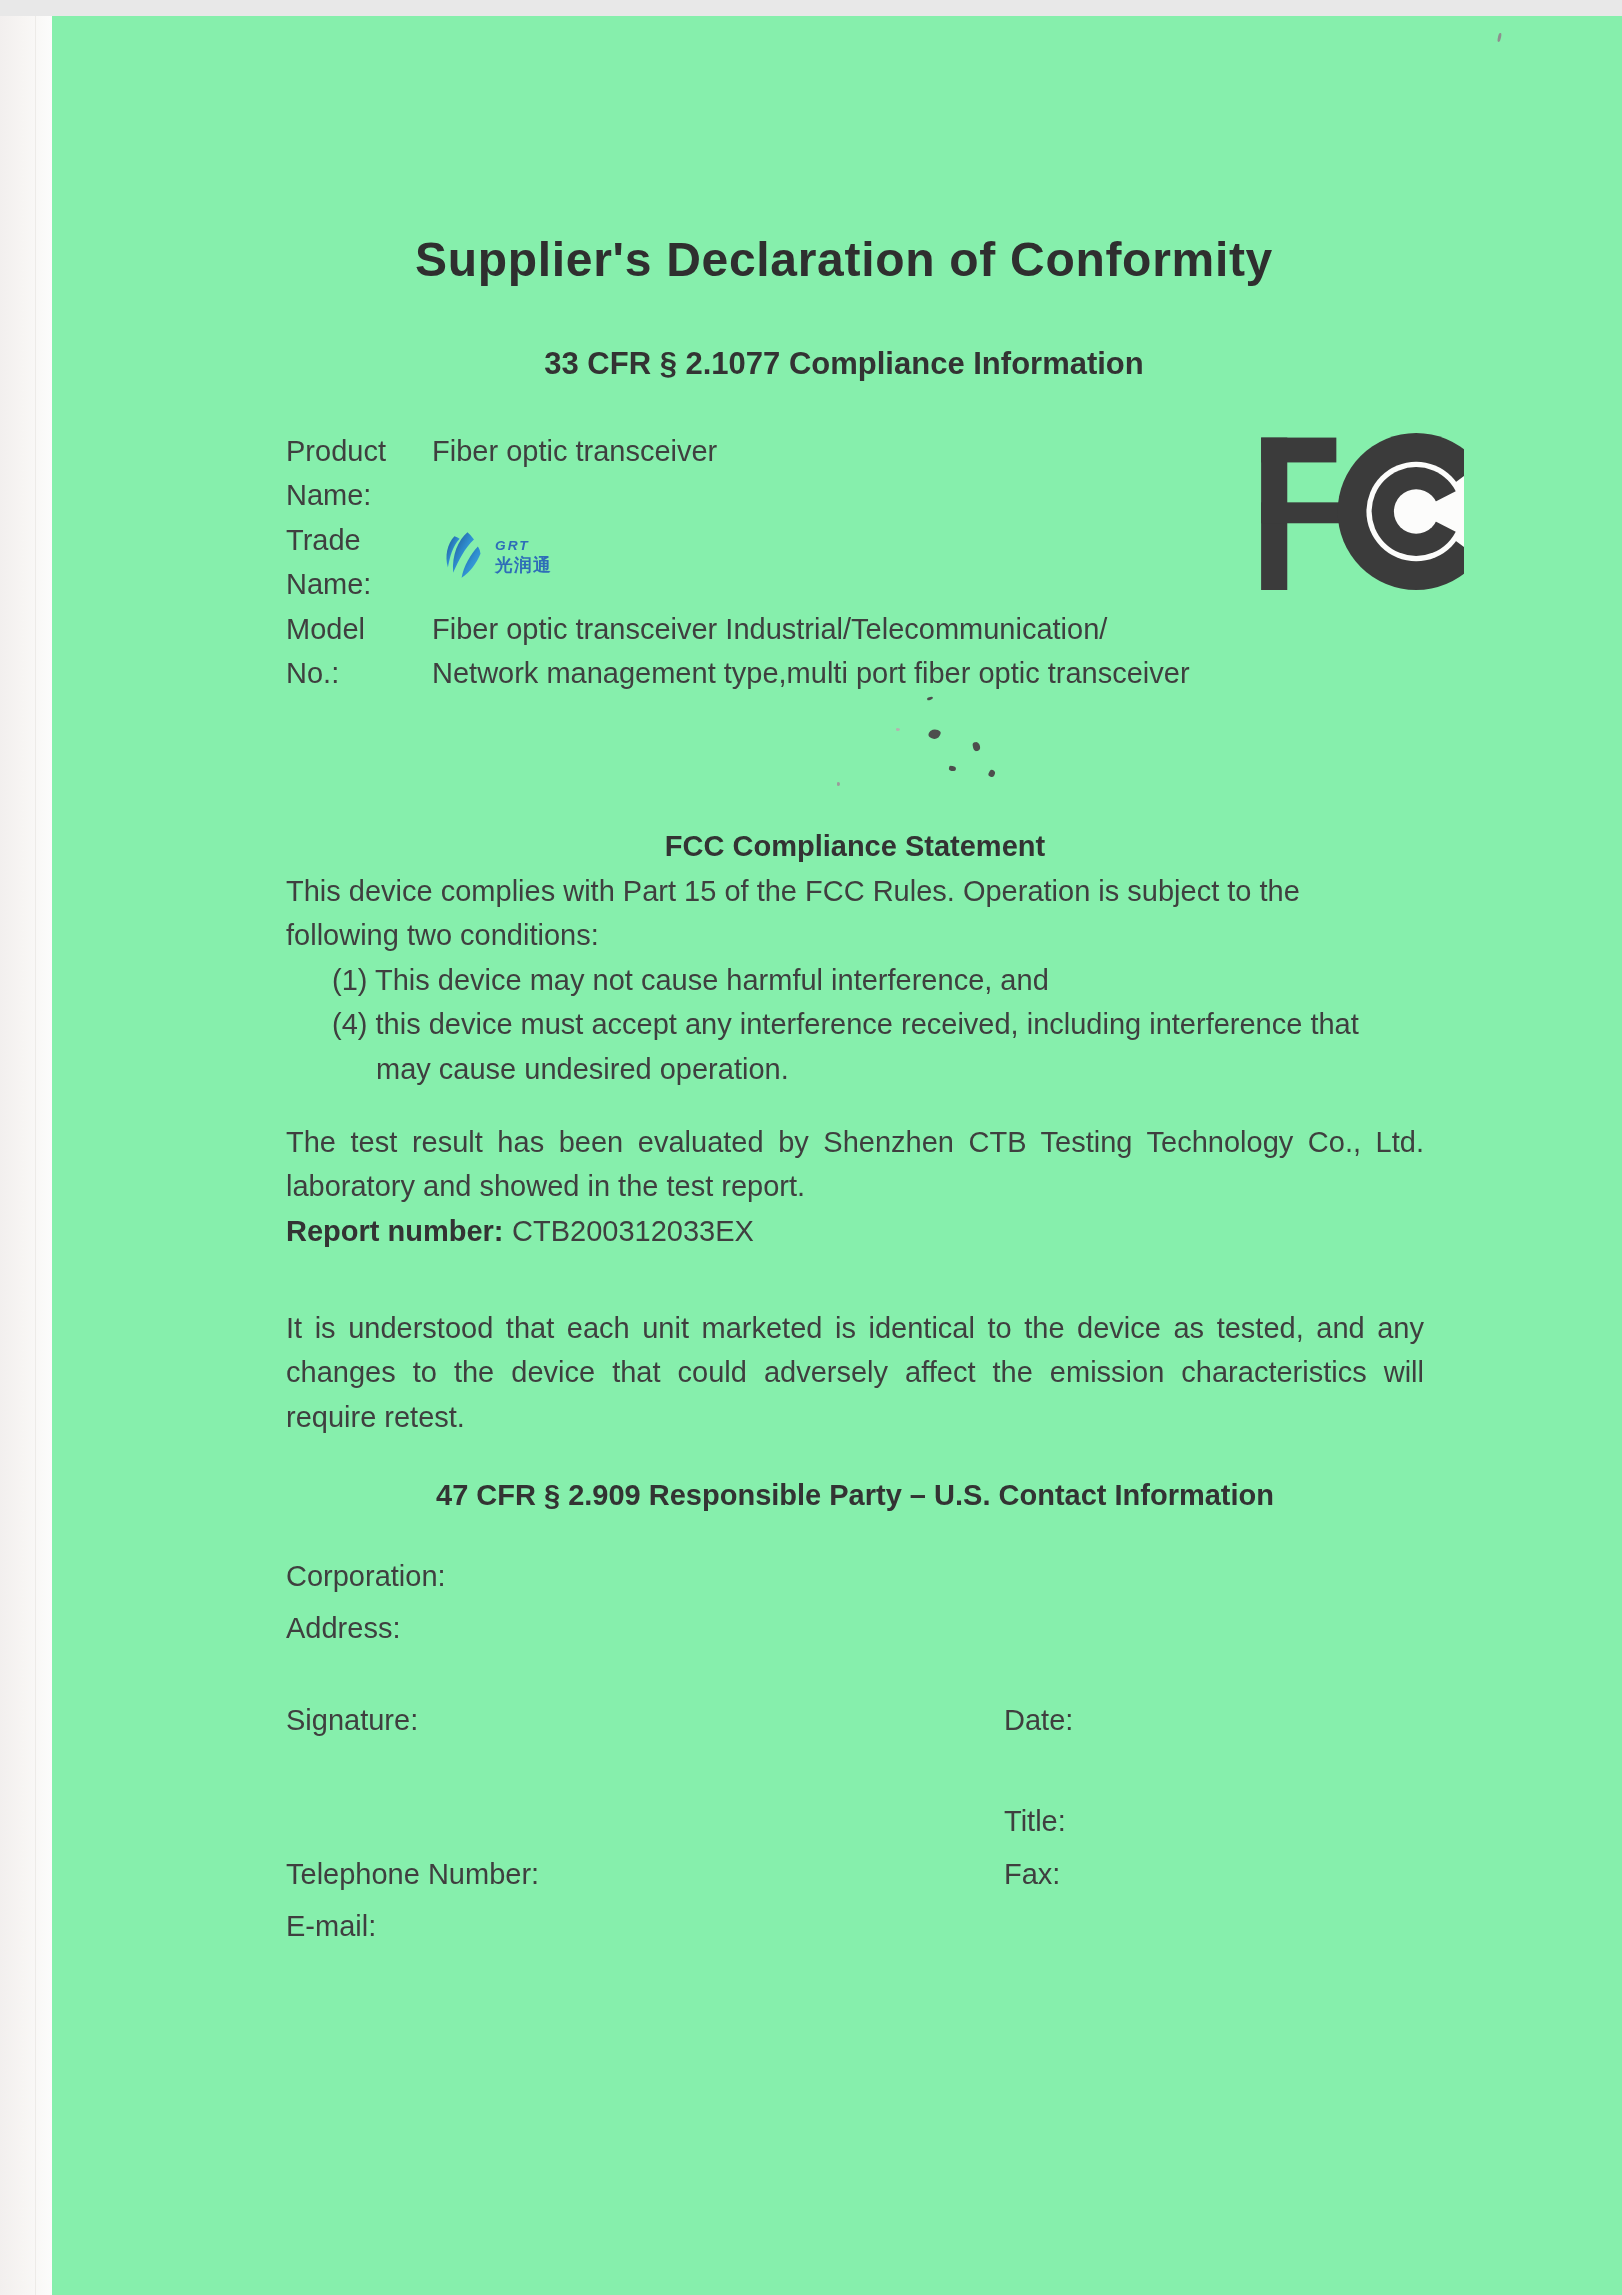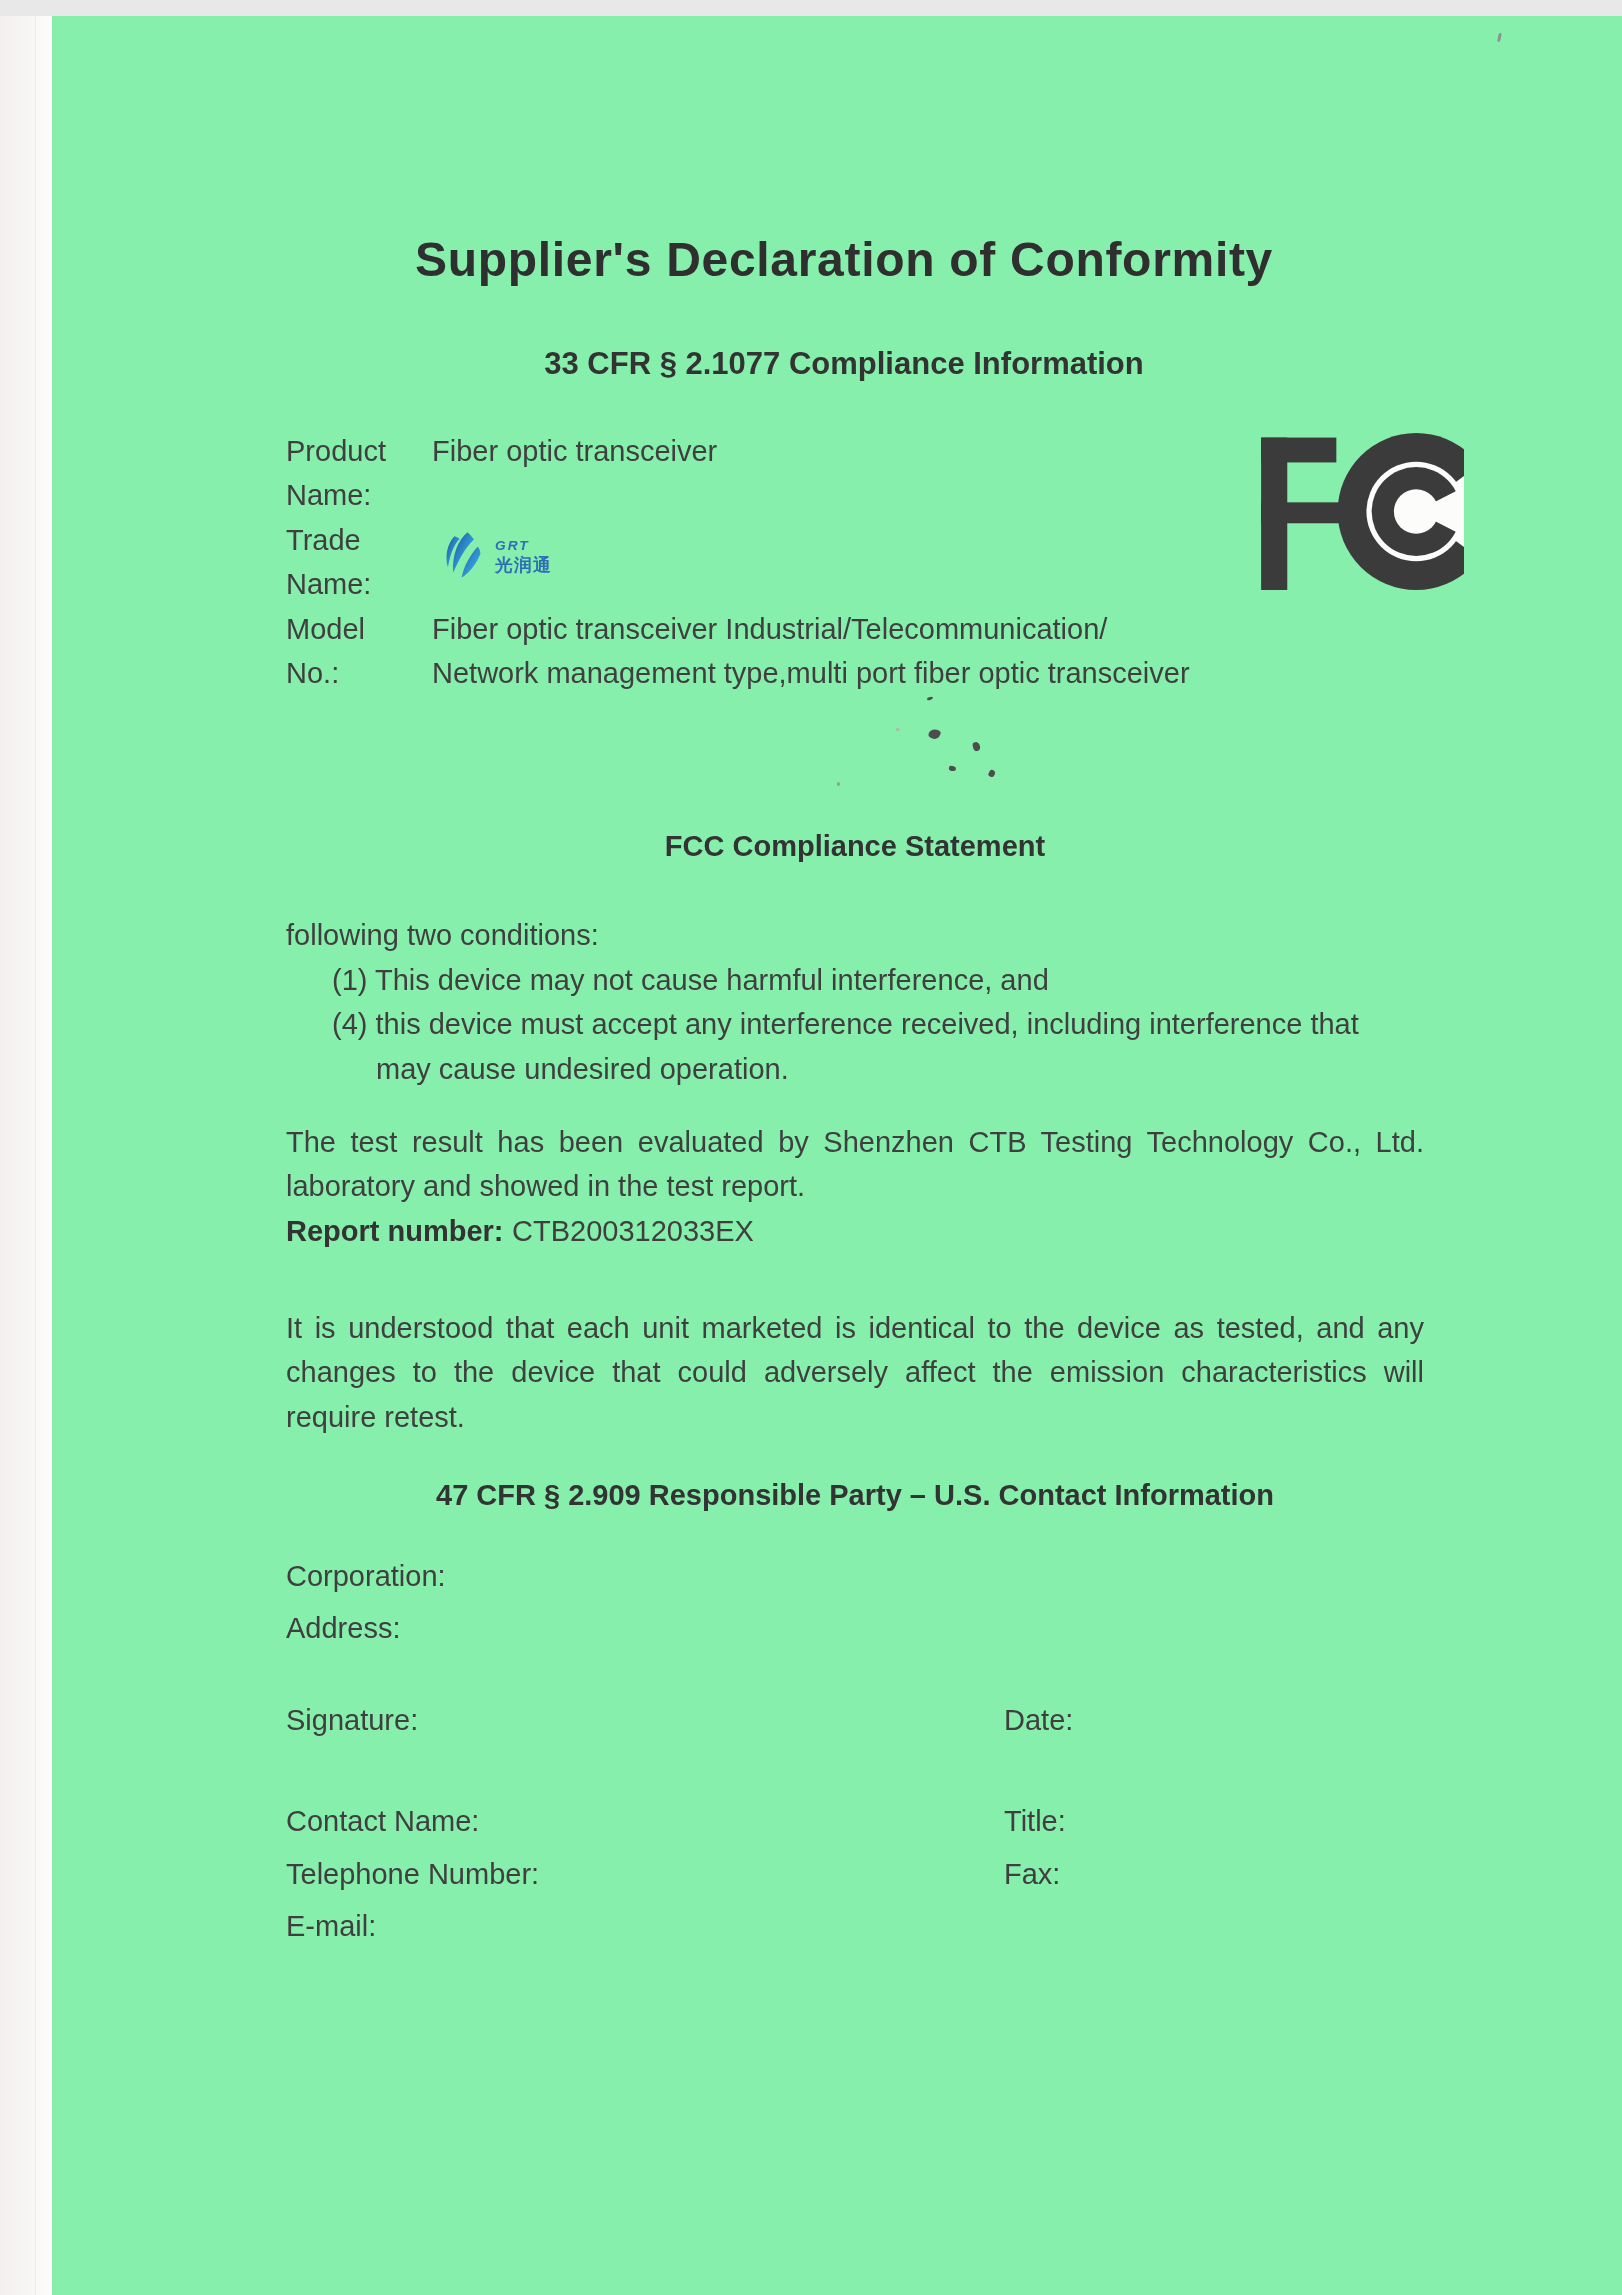--- a/index.html
+++ b/index.html
@@ -134,20 +134,21 @@
   <div class="speck sp1"></div>
   <div class="speck sp2"></div>
   <div class="speck sp3"></div>
   <div class="speck sp4"></div>
   <div class="speck sp5"></div>
   <div class="speck sp6"></div>
   <div class="speck sp7"></div>
   <div class="speck sp8"></div>
 
   <div class="line bold" style="top:808px">FCC Compliance Statement</div>
+  <div class="line" style="top:853px">This device complies with Part 15 of the FCC Rules. Operation is subject to the</div>
   <div class="line" style="top:897px">following two conditions:</div>
   <div class="line ind1" style="top:942px">(1) This device may not cause harmful interference, and</div>
   <div class="line ind1" style="top:986px">(4) this device must accept any interference received, including interference that</div>
   <div class="line ind2" style="top:1031px">may cause undesired operation.</div>
 
   <div class="line just" style="top:1104px">The test result has been evaluated by Shenzhen CTB Testing Technology Co., Ltd.</div>
   <div class="line" style="top:1148px">laboratory and showed in the test report.</div>
   <div class="line" style="top:1193px">
     <span class="b">Report number:</span><span>CTB200312033EX</span>
   </div>
@@ -157,21 +158,20 @@
   <div class="line" style="top:1379px">require retest.</div>
 
   <div class="line bold" style="top:1457px">47 CFR § 2.909 Responsible Party – U.S. Contact Information</div>
 
   <div class="line" style="top:1538px">Corporation:</div>
   <div class="line" style="top:1590px">Address:</div>
 
   <div class="line" style="top:1682px">Signature:</div>
   <div class="line rightcol" style="top:1682px">Date:</div>
 
-  <div class="line" style="top:1783px">Contact Name:</div>
   <div class="line rightcol" style="top:1783px">Title:</div>
 
   <div class="line" style="top:1836px">Telephone Number:</div>
   <div class="line rightcol" style="top:1836px">Fax:</div>
 
   <div class="line" style="top:1888px">E-mail:</div>
 </div>
 
 
 </body></html>

